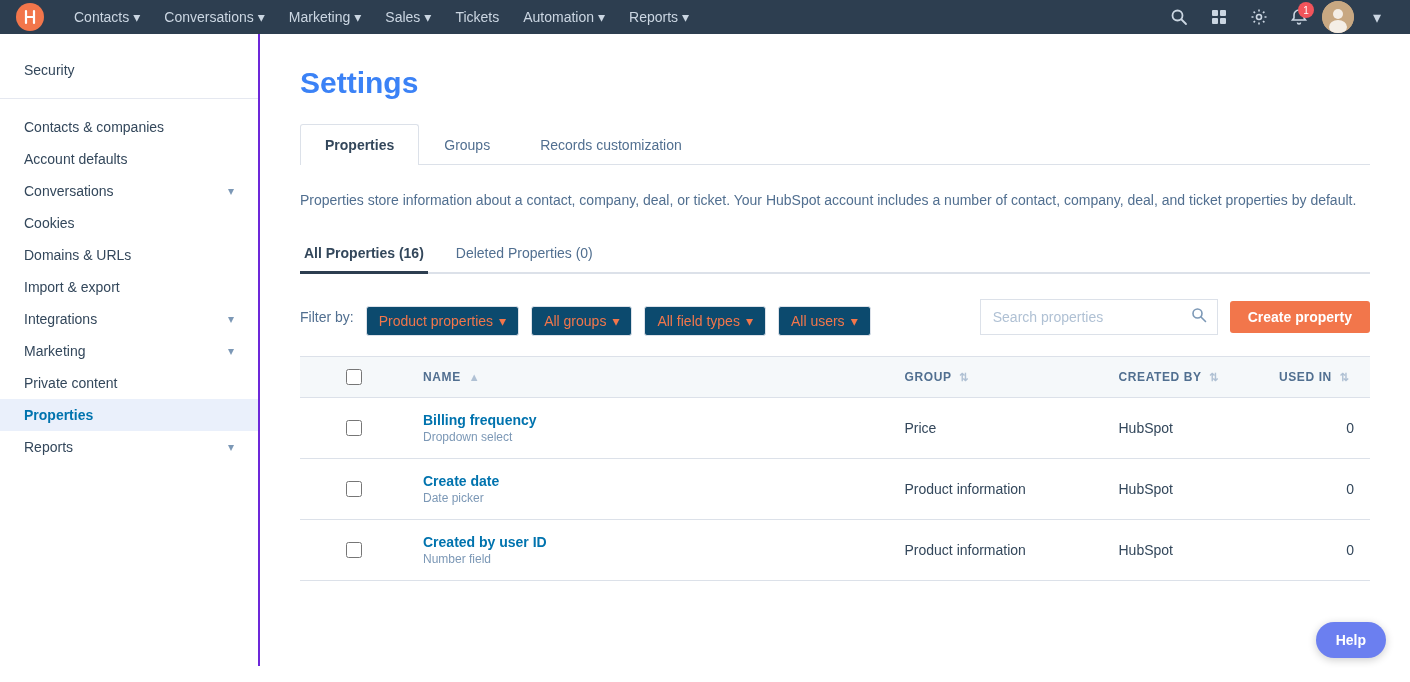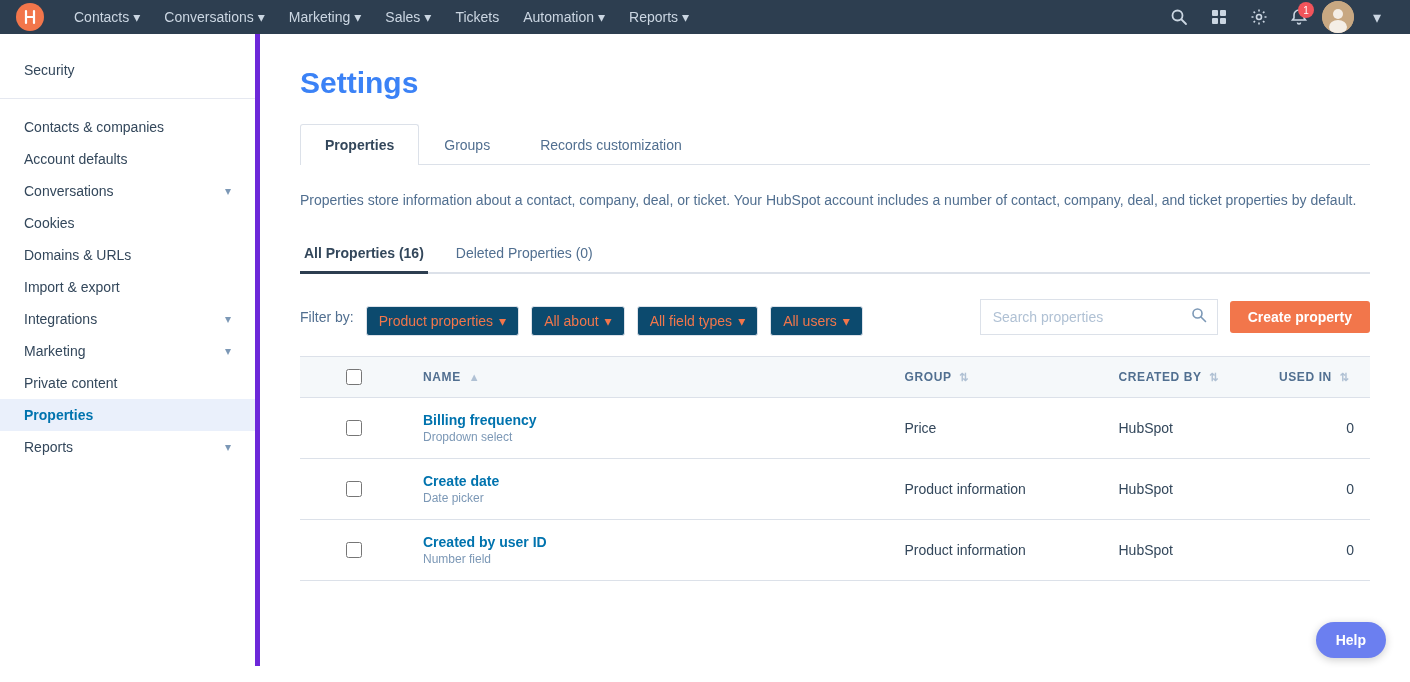--- a/index.html
+++ b/index.html
@@ -85,21 +85,21 @@
     
     .page-layout {
       display: flex;
       height: calc(100vh - 50px);
     }
 
     
     .sidebar {
       width: 260px;
       min-width: 260px;
-      border-right: 5px solid #6d28d9;
+      border-right: 2px solid #6d28d9;
       padding: 20px 0;
       overflow-y: auto;
       background: #fff;
     }
     .sidebar-divider {
       border: none;
       border-top: 1px solid #e5e8f0;
       margin: 12px 0;
     }
     .sidebar-item {
@@ -462,21 +462,21 @@
 
     <div class="filter-bar">
       <span class="filter-label">Filter by:</span>
 
       <button class="filter-btn">
         <span>Product properties</span>
         <span>▾</span>
       </button>
 
       <button class="filter-btn">
-        <span>All about</span>
+        <span>All groups</span>
         <span>▾</span>
       </button>
 
       <button class="filter-btn">
         <span>All field types</span>
         <span>▾</span>
       </button>
 
       <button class="filter-btn">
         <span>All users</span>

